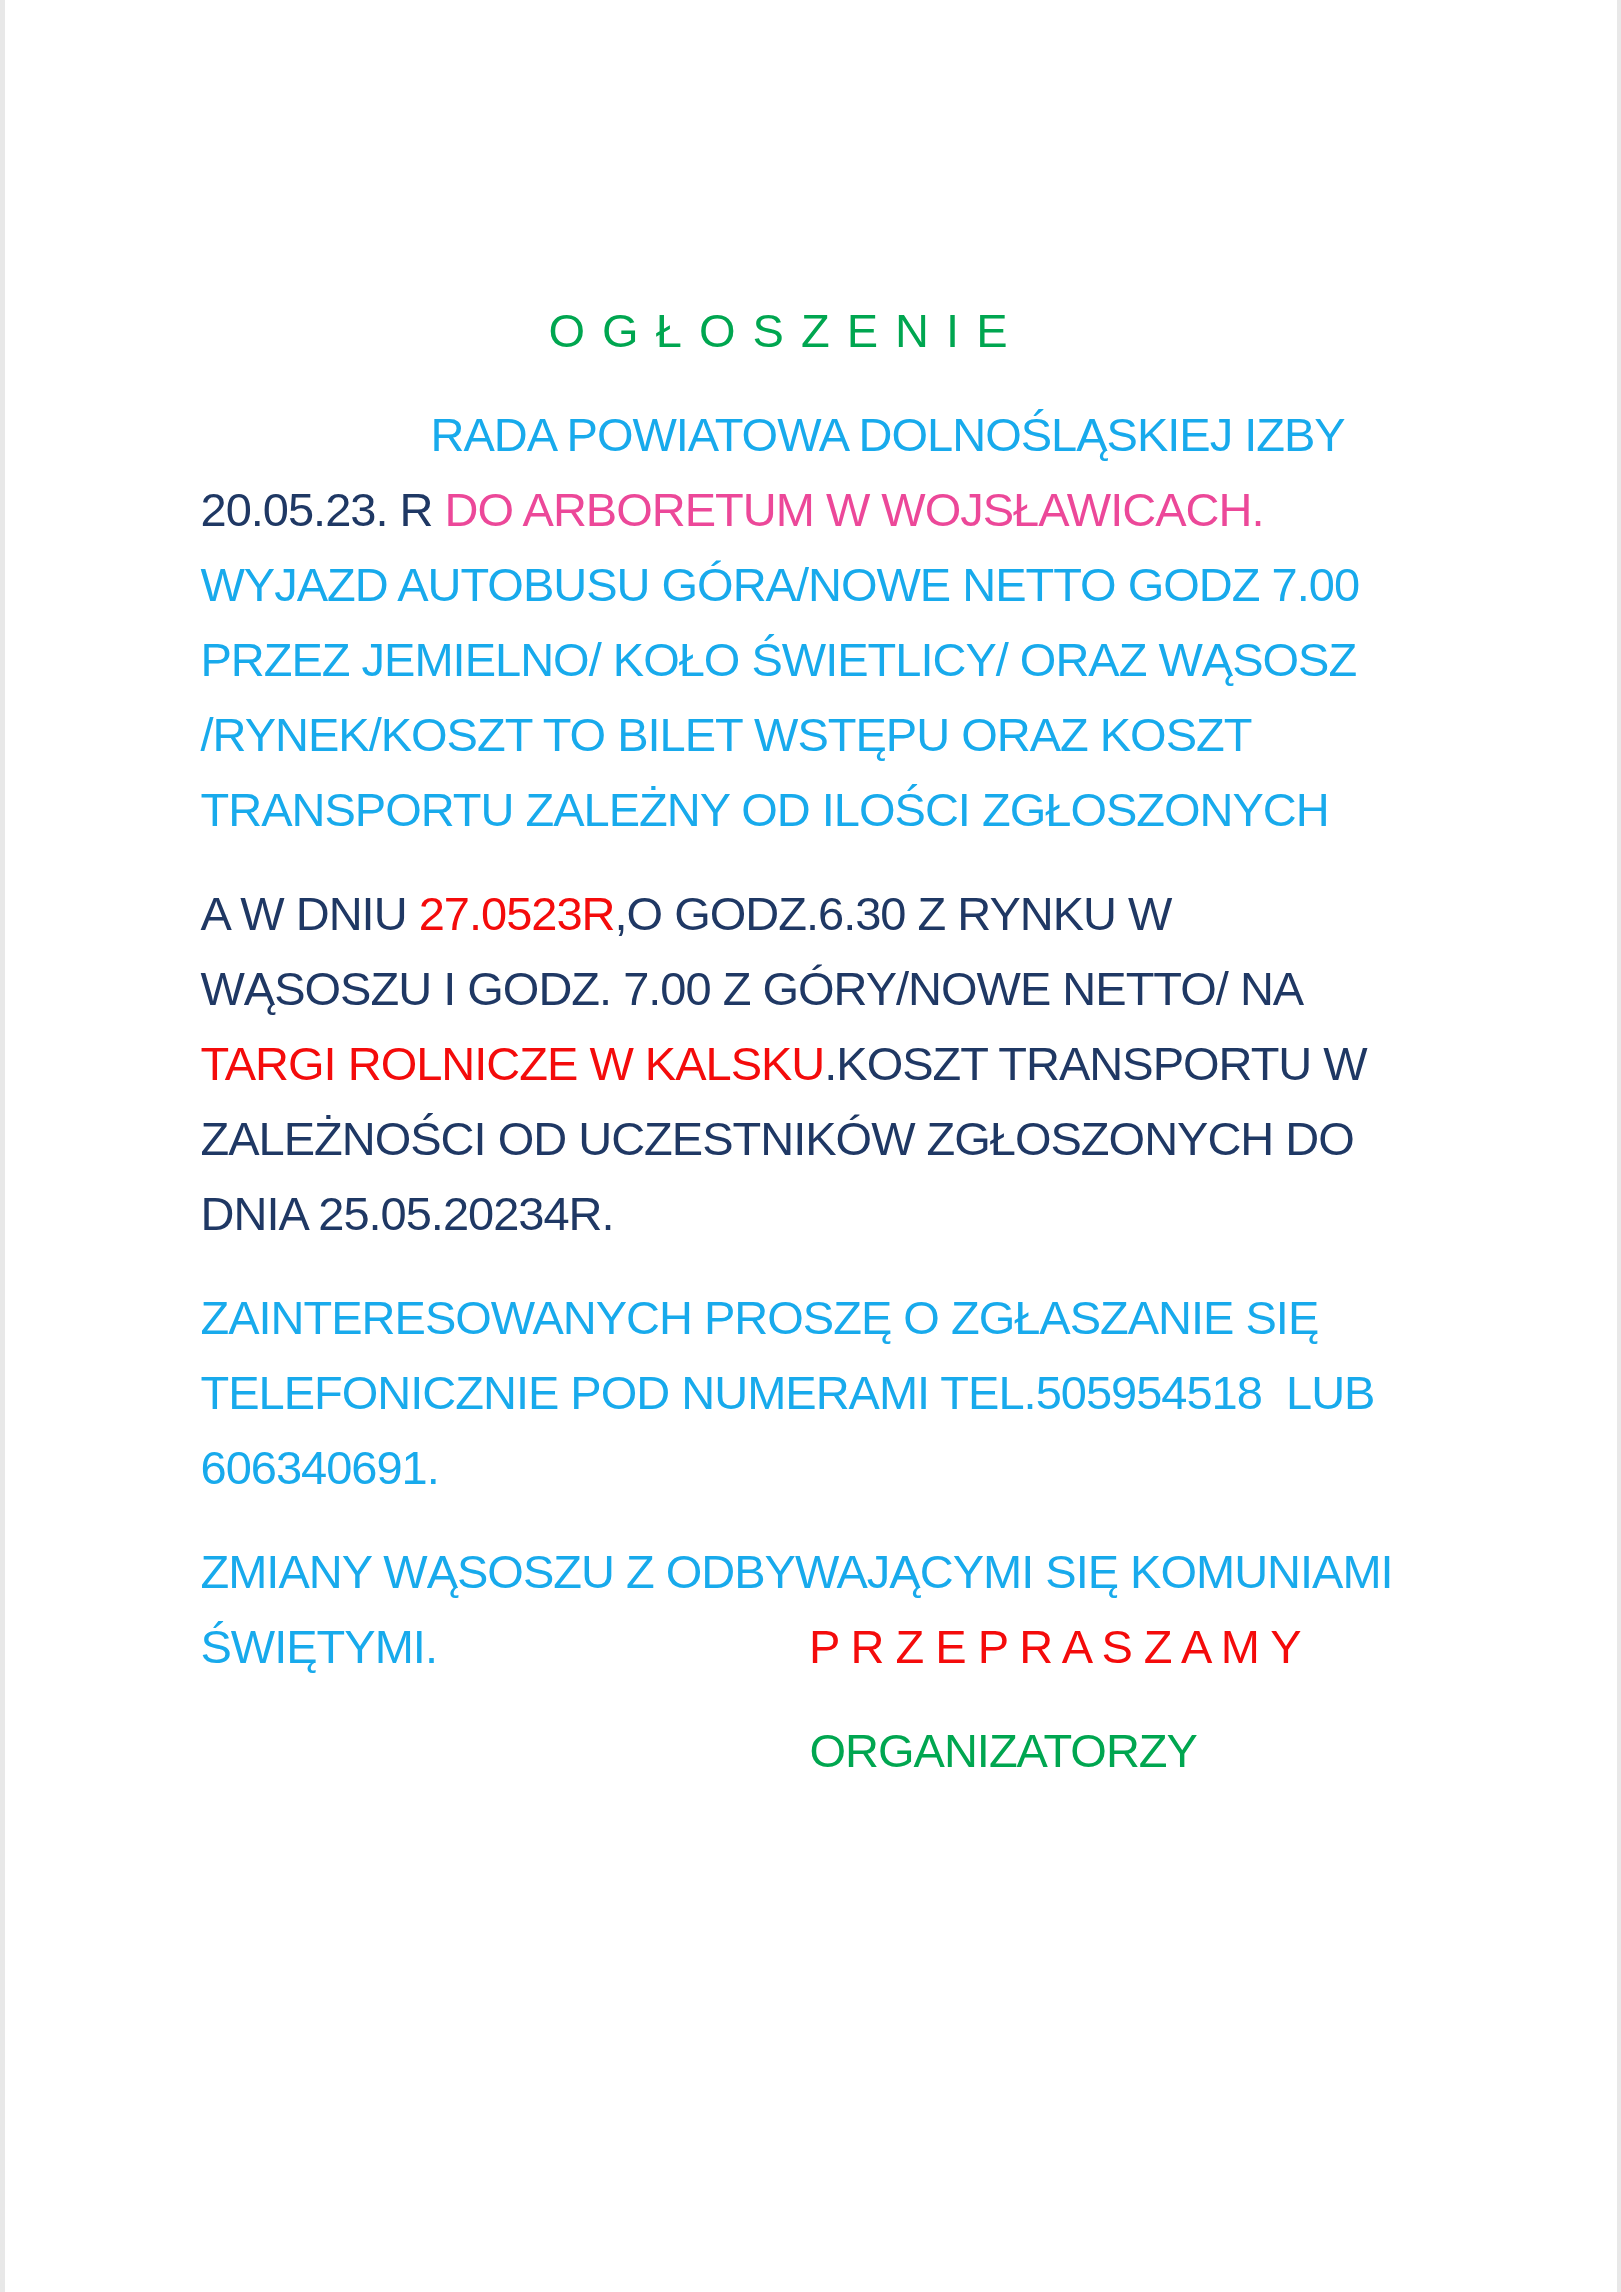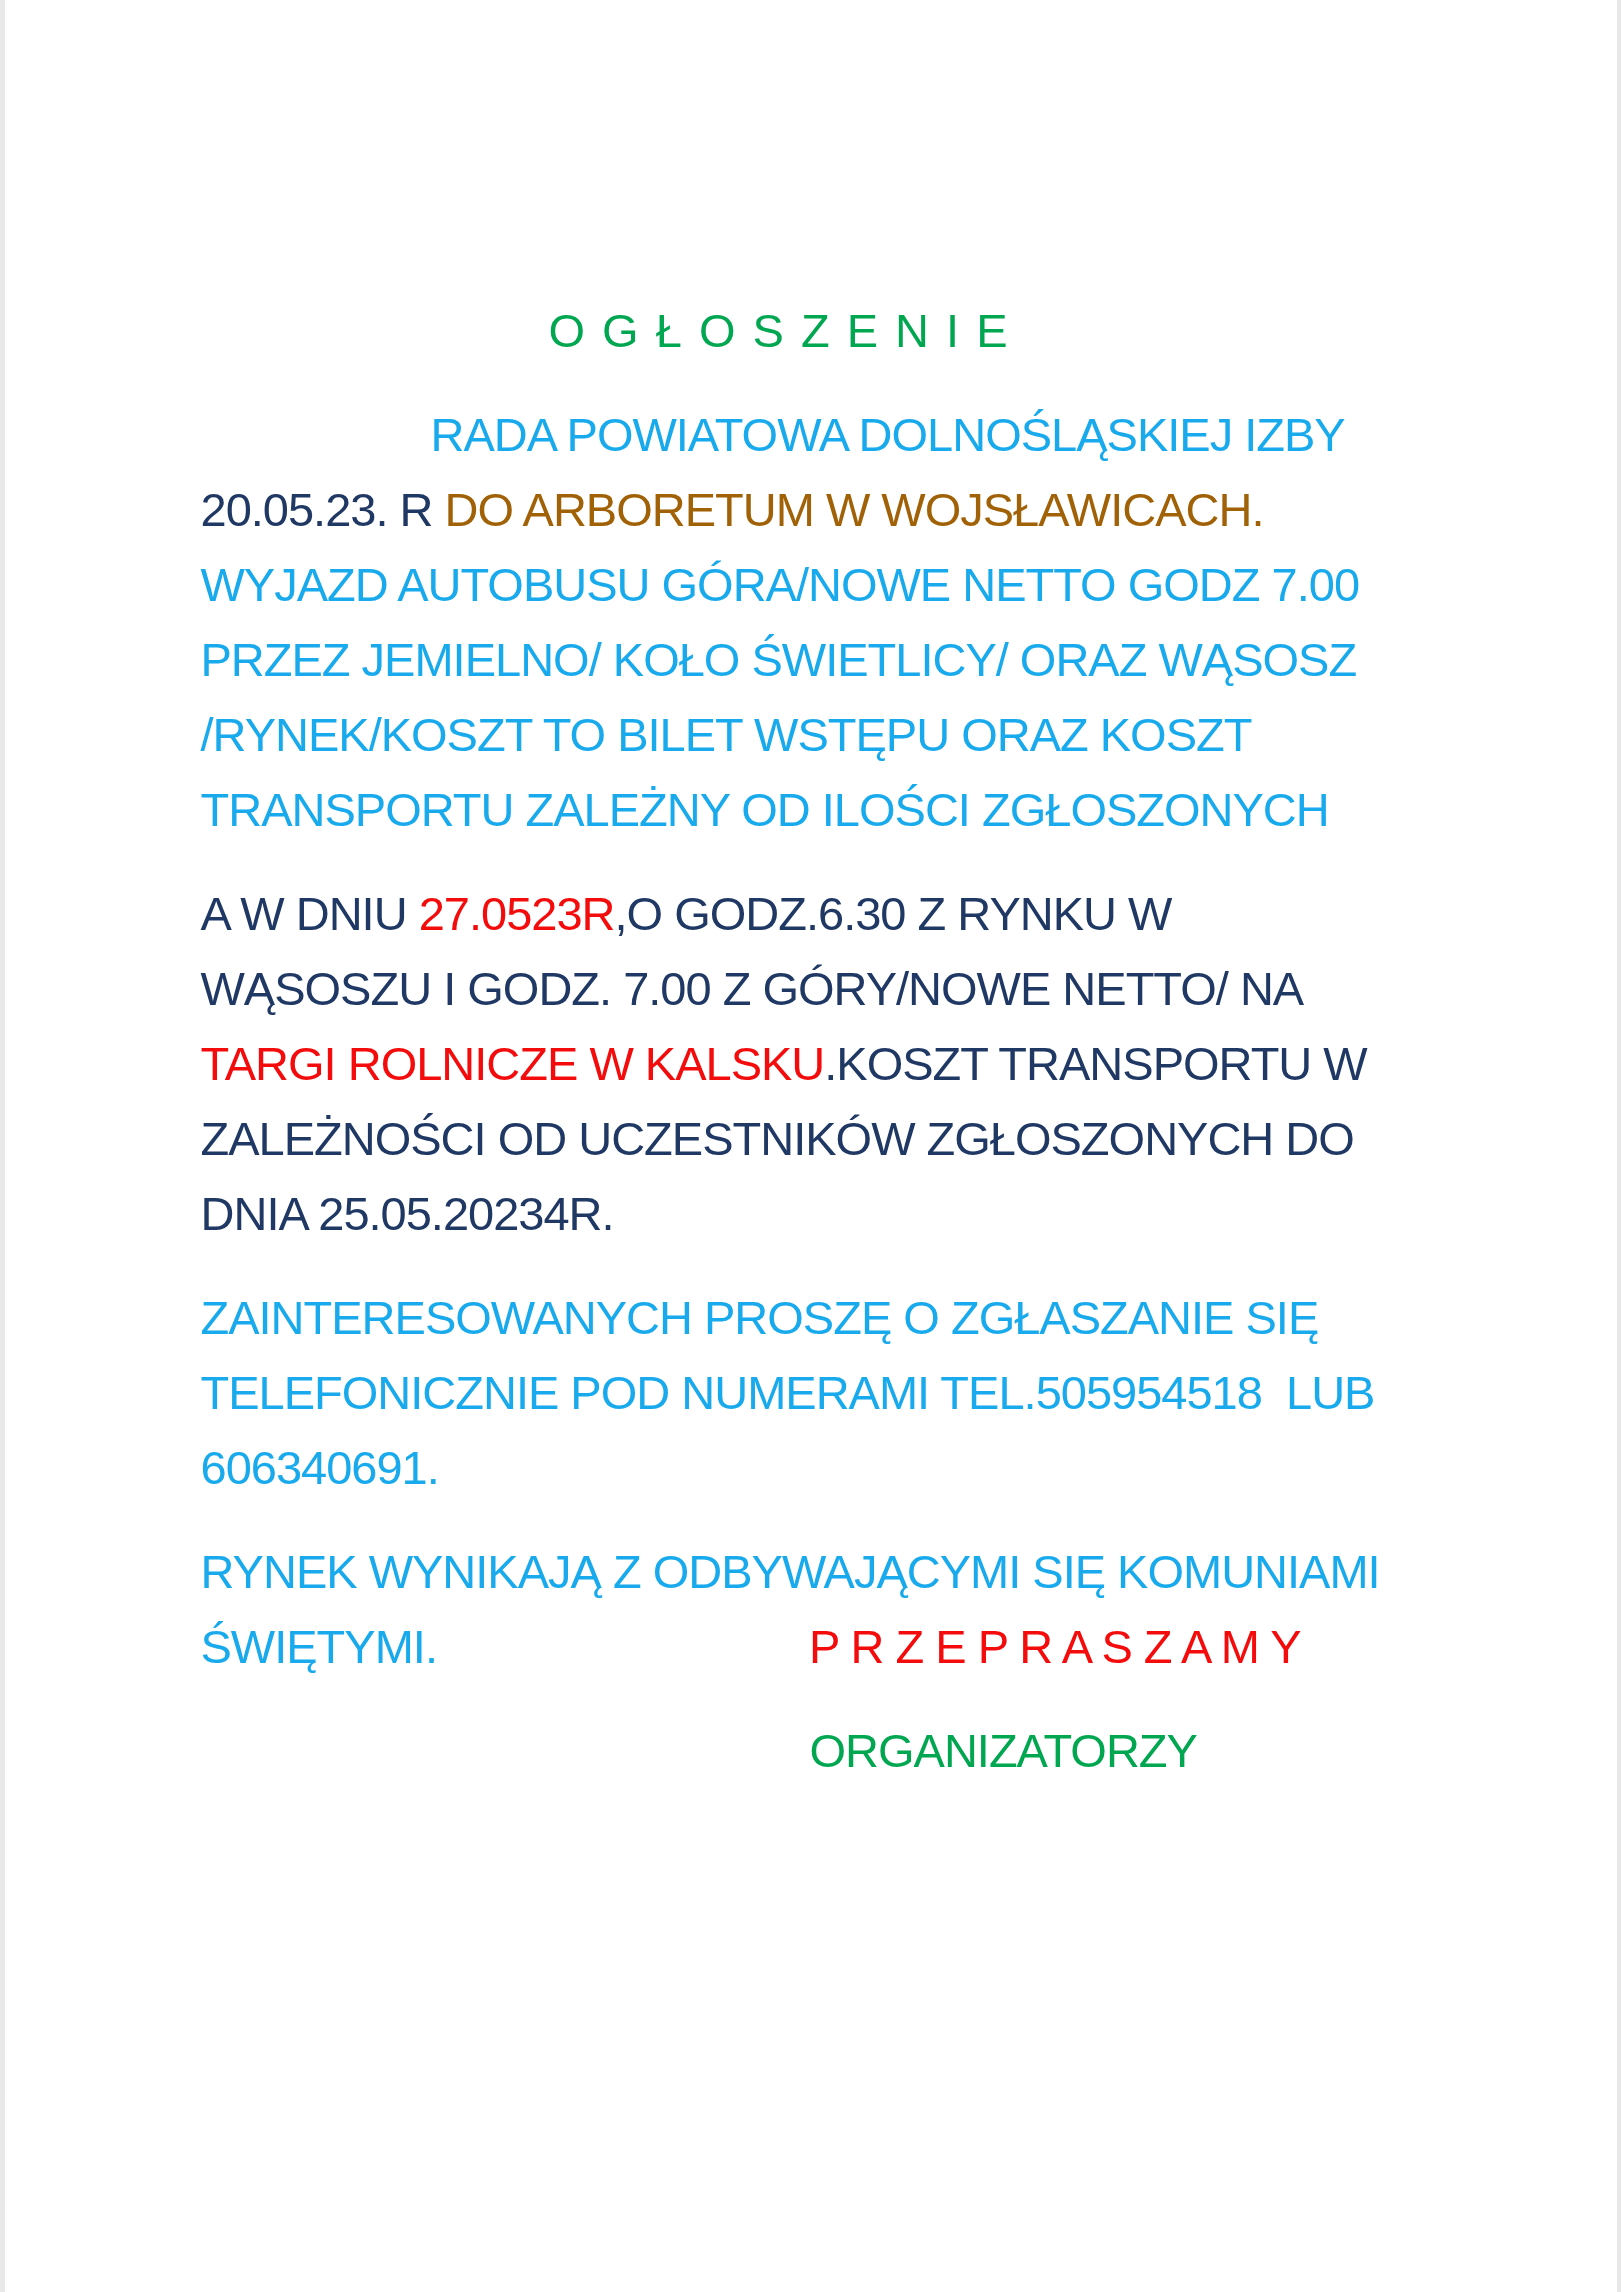--- a/index.html
+++ b/index.html
@@ -34,40 +34,40 @@
   .seg { white-space: pre; }
 </style>
 </head>
 <body>
 
 <div class="page">
   <div class="title" style="color: rgb(0, 166, 80);">O G Ł O S Z E N I E</div>
   <div>
       <div class="para">
         <div class="line indent"><span class="seg" style="color: rgb(24, 170, 236);">RADA POWIATOWA DOLNOŚLĄSKIEJ IZBY</span></div>
-        <div class="line"><span class="seg" style="color: rgb(31, 56, 100);">20.05.23. R </span><span class="seg" style="color: #a16207; text-align: center;">DO ARBORETUM W WOJSŁAWICACH.</span></div>
+        <div class="line"><span class="seg" style="color: rgb(31, 56, 100);">20.05.23. R </span><span class="seg" style="color: #ec4899; text-align: center;">DO ARBORETUM W WOJSŁAWICACH.</span></div>
         <div class="line"><span class="seg" style="color: rgb(24, 170, 236);">WYJAZD AUTOBUSU GÓRA/NOWE NETTO GODZ 7.00</span></div>
         <div class="line"><span class="seg" style="color: rgb(24, 170, 236);">PRZEZ JEMIELNO/ KOŁO ŚWIETLICY/ ORAZ WĄSOSZ</span></div>
         <div class="line"><span class="seg" style="color: rgb(24, 170, 236);">/RYNEK/KOSZT TO BILET WSTĘPU ORAZ KOSZT</span></div>
         <div class="line"><span class="seg" style="color: rgb(24, 170, 236);">TRANSPORTU ZALEŻNY OD ILOŚCI ZGŁOSZONYCH</span></div>
       </div>
       <div class="para">
         <div class="line"><span class="seg" style="color: rgb(31, 56, 100);">A W DNIU </span><span class="seg" style="color: rgb(244, 11, 11);">27.0523R</span><span class="seg" style="color: rgb(31, 56, 100); text-align: right;">,O GODZ.6.30 Z RYNKU W</span></div>
         <div class="line"><span class="seg" style="color: rgb(31, 56, 100);">WĄSOSZU I GODZ. 7.00 Z GÓRY/NOWE NETTO/ NA</span></div>
         <div class="line"><span class="seg" style="color: rgb(244, 11, 11);">TARGI ROLNICZE W KALSKU</span><span class="seg" style="color: rgb(31, 56, 100);">.KOSZT TRANSPORTU W</span></div>
         <div class="line"><span class="seg" style="color: rgb(31, 56, 100);">ZALEŻNOŚCI OD UCZESTNIKÓW ZGŁOSZONYCH DO</span></div>
         <div class="line"><span class="seg" style="color: rgb(31, 56, 100);">DNIA 25.05.20234R.</span></div>
       </div>
       <div class="para">
         <div class="line"><span class="seg" style="color: rgb(24, 170, 236);">ZAINTERESOWANYCH PROSZĘ O ZGŁASZANIE SIĘ</span></div>
         <div class="line"><span class="seg" style="color: rgb(24, 170, 236);">TELEFONICZNIE POD NUMERAMI TEL.505954518  LUB</span></div>
         <div class="line"><span class="seg" style="color: rgb(24, 170, 236);">606340691.</span></div>
       </div>
       <div class="para">
-        <div class="line"><span class="seg" style="color: rgb(24, 170, 236);">RYNEK WYNIKAJĄ Z ODBYWAJĄCYMI SIĘ KOMUNIAMI</span></div>
+        <div class="line"><span class="seg" style="color: rgb(24, 170, 236);">ZMIANY WĄSOSZU Z ODBYWAJĄCYMI SIĘ KOMUNIAMI</span></div>
         <div class="line"><span class="seg" style="color: rgb(24, 170, 236);">ŚWIĘTYMI.</span><span class="seg" style="color: rgb(244, 11, 11); margin-left: 372px;">P R Z E P R A S Z A M Y</span></div>
       </div>
       <div class="para">
         <div class="line"><span class="seg" style="color: rgb(0, 166, 80); margin-left: 609px;">ORGANIZATORZY</span></div>
       </div>
     </div>
 </div>
 
 
 </body></html>

